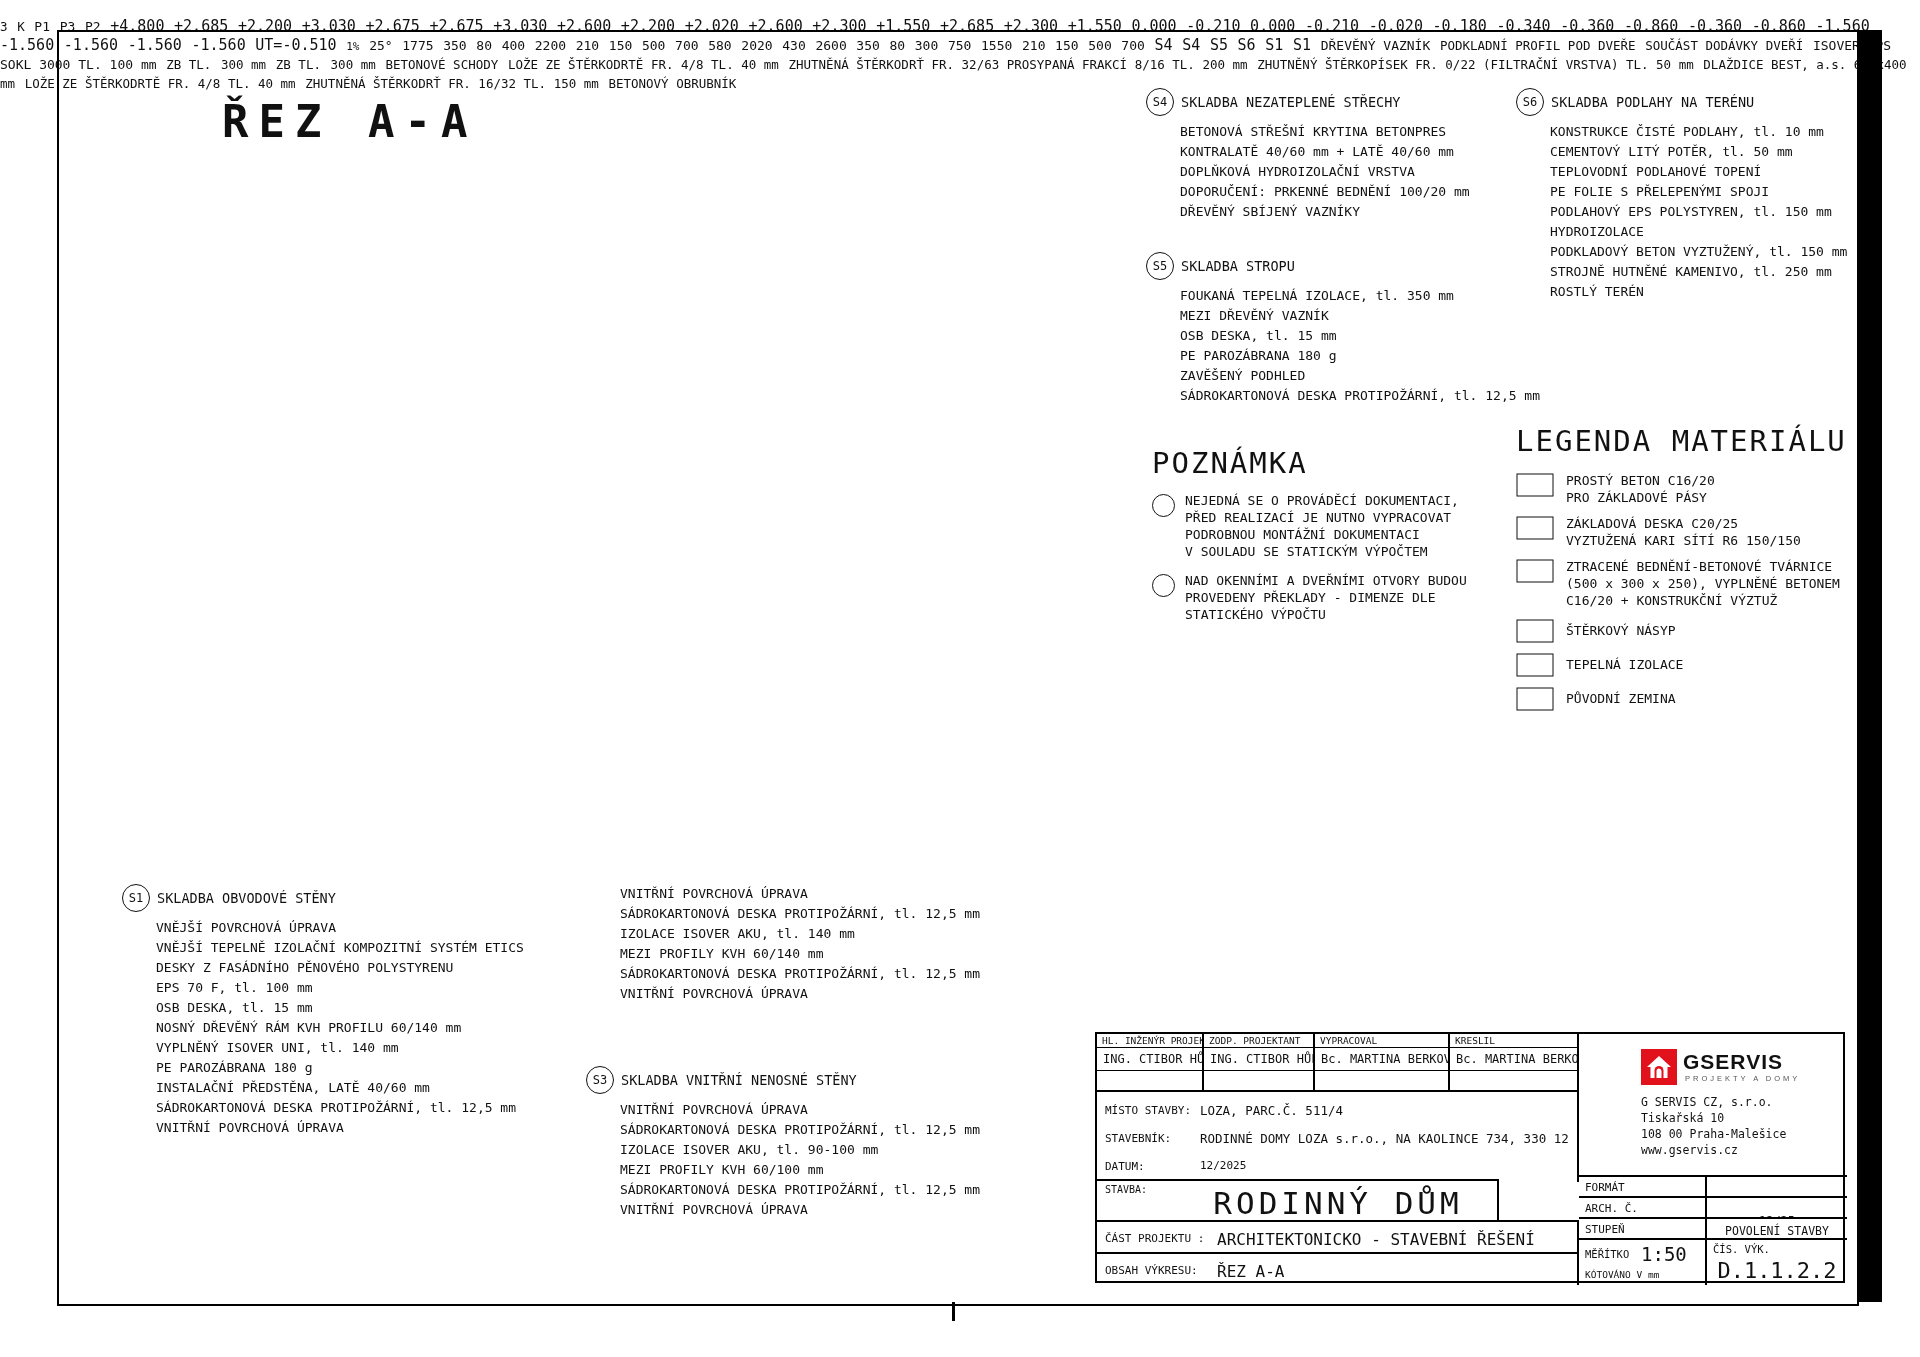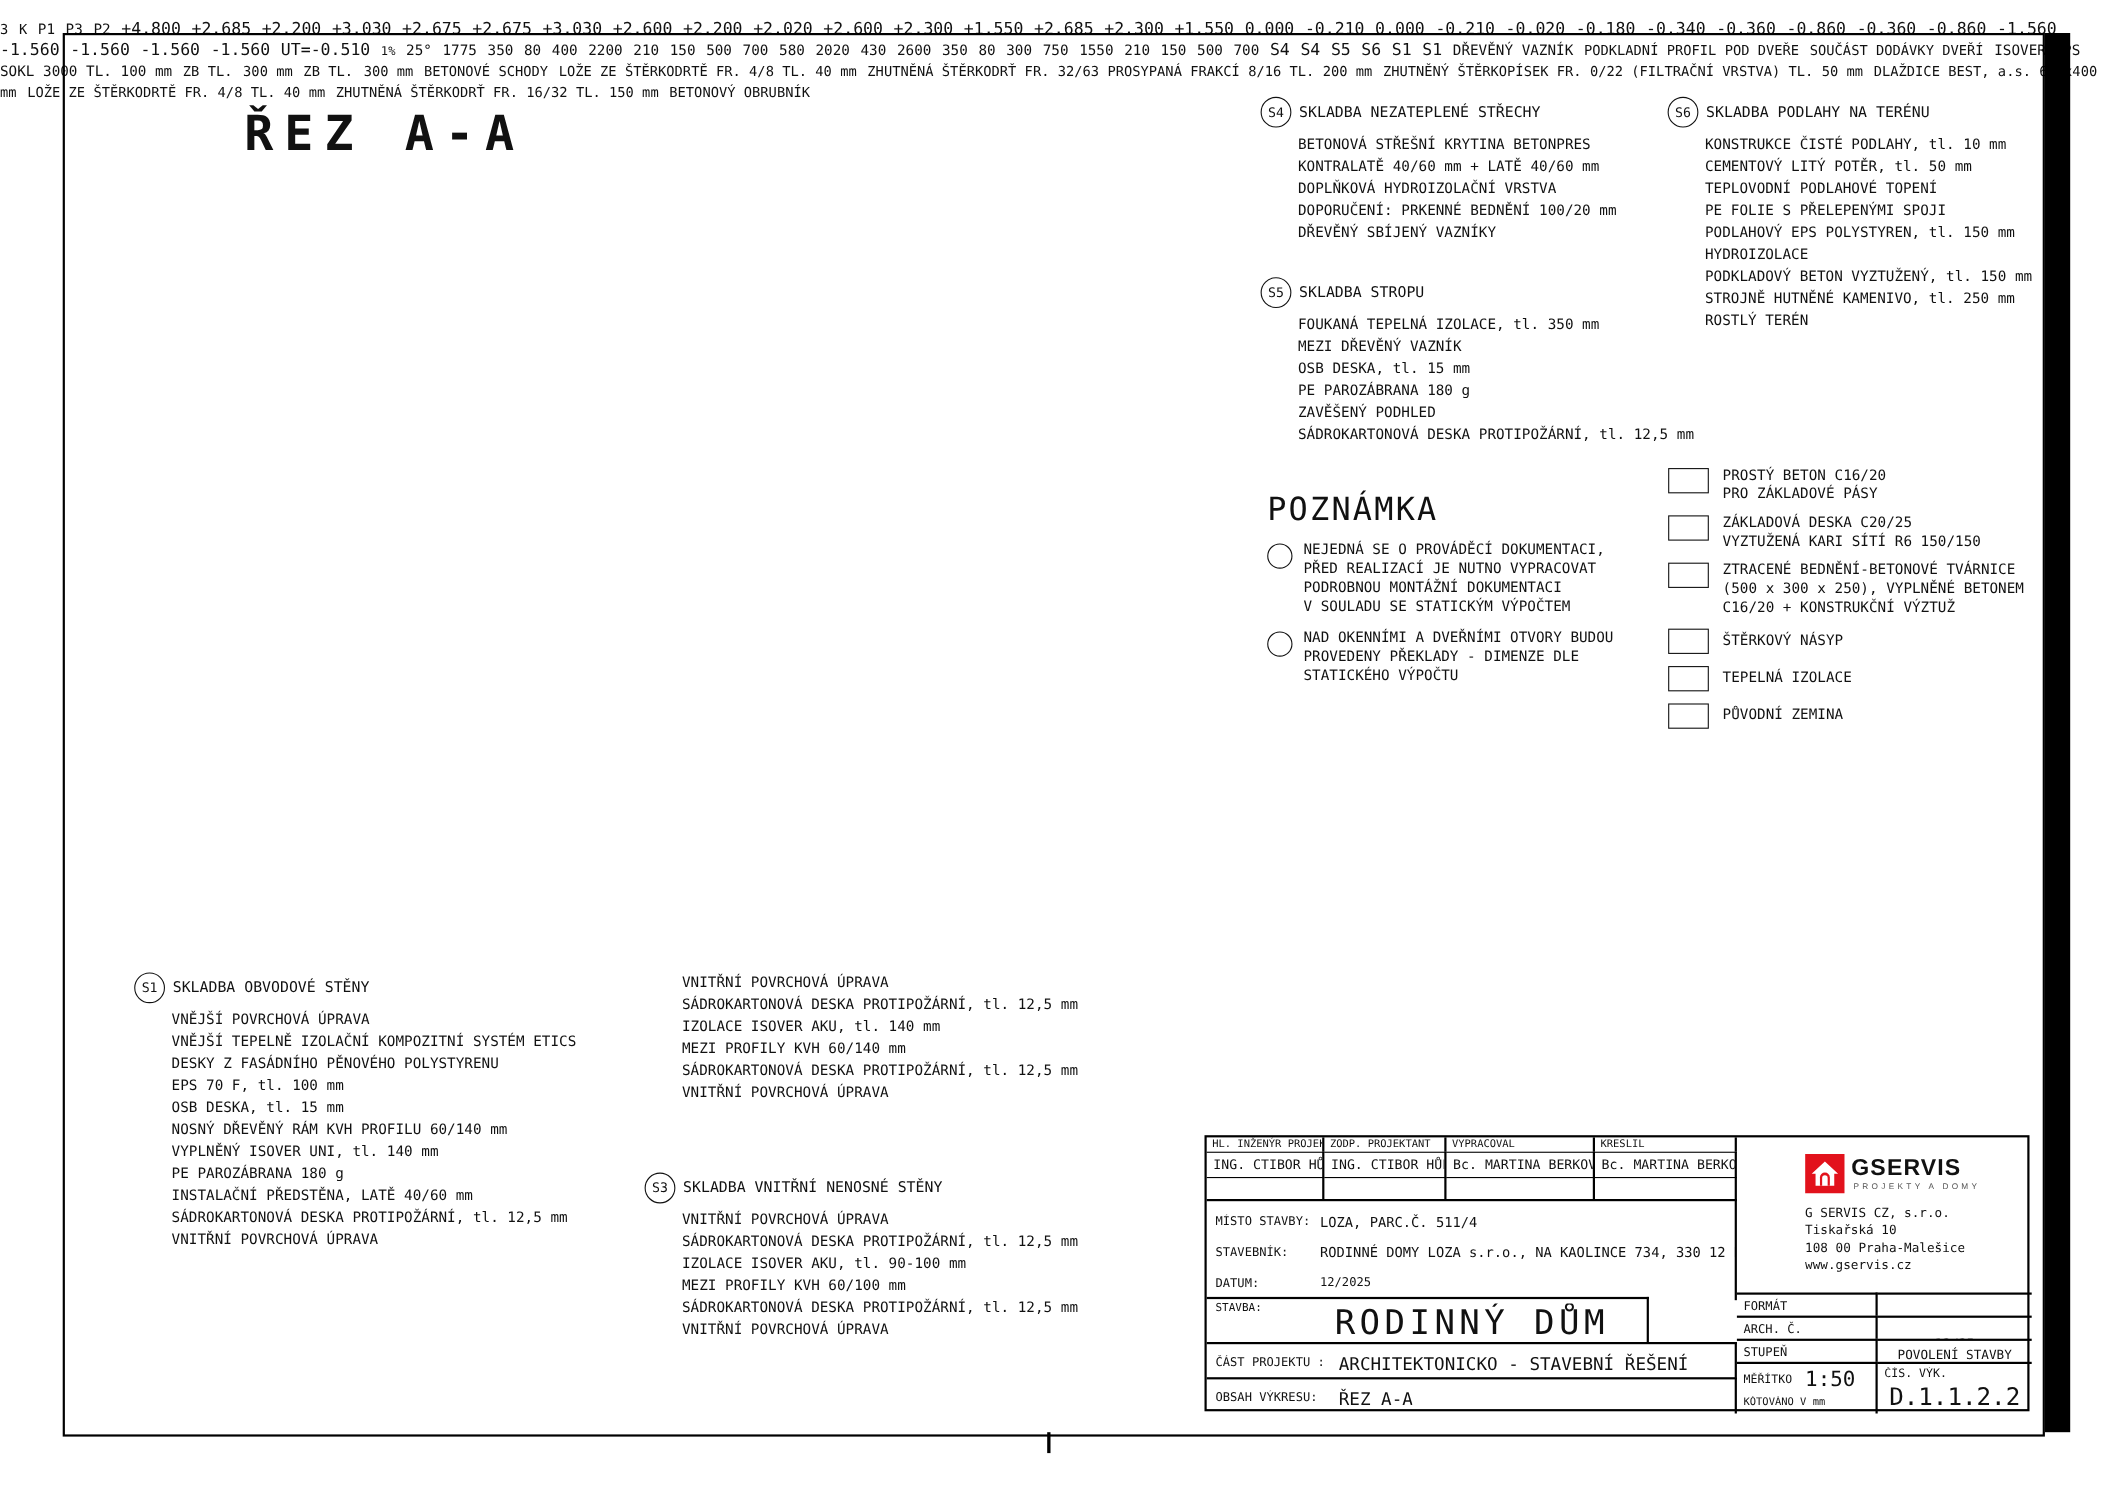--- a/index.html
+++ b/index.html
@@ -386,20 +386,21 @@
       <span class="note-circle"></span>
       <div class="note-lines">
         <div>NAD OKENNÍMI A DVEŘNÍMI OTVORY BUDOU</div>
         <div>PROVEDENY PŘEKLADY - DIMENZE DLE</div>
         <div>STATICKÉHO VÝPOČTU</div>
       </div>
     </div>
   </div>
 
   <div class="abs" style="left:1516px;top:424px">
+    <div class="lg-title">LEGENDA MATERIÁLU</div>
     <div class="lg-item">
       <svg class="lg-sw" viewBox="0 0 38 24">
                     <rect x="1" y="1" width="36" height="22" fill="url(#pat-beton)" stroke="#111" stroke-width="1"></rect>
                   </svg>
       <div class="lg-txt">
                     <div>PROSTÝ BETON C16/20</div>
                     <div>PRO ZÁKLADOVÉ PÁSY</div>
                   </div>
     </div>
     <div class="lg-item">

